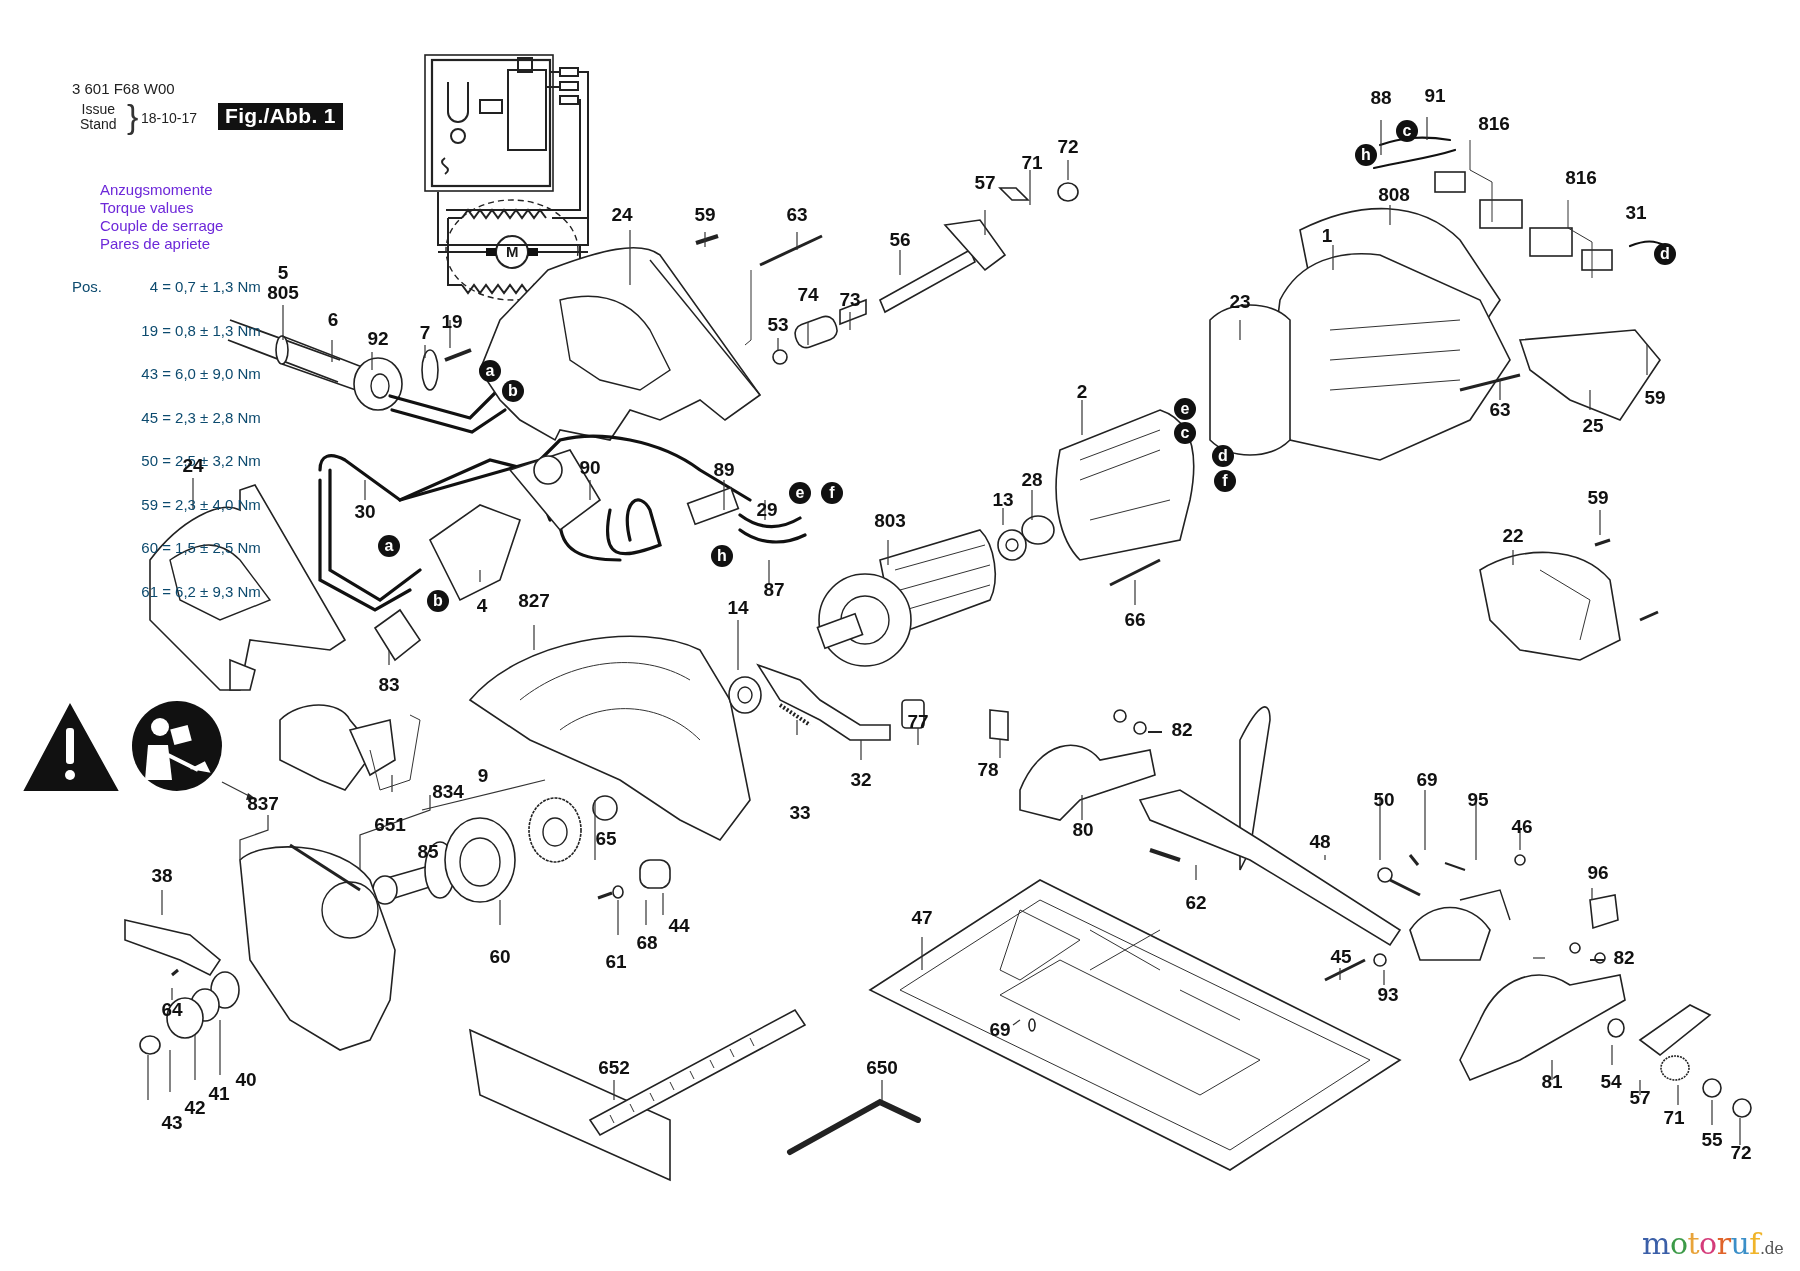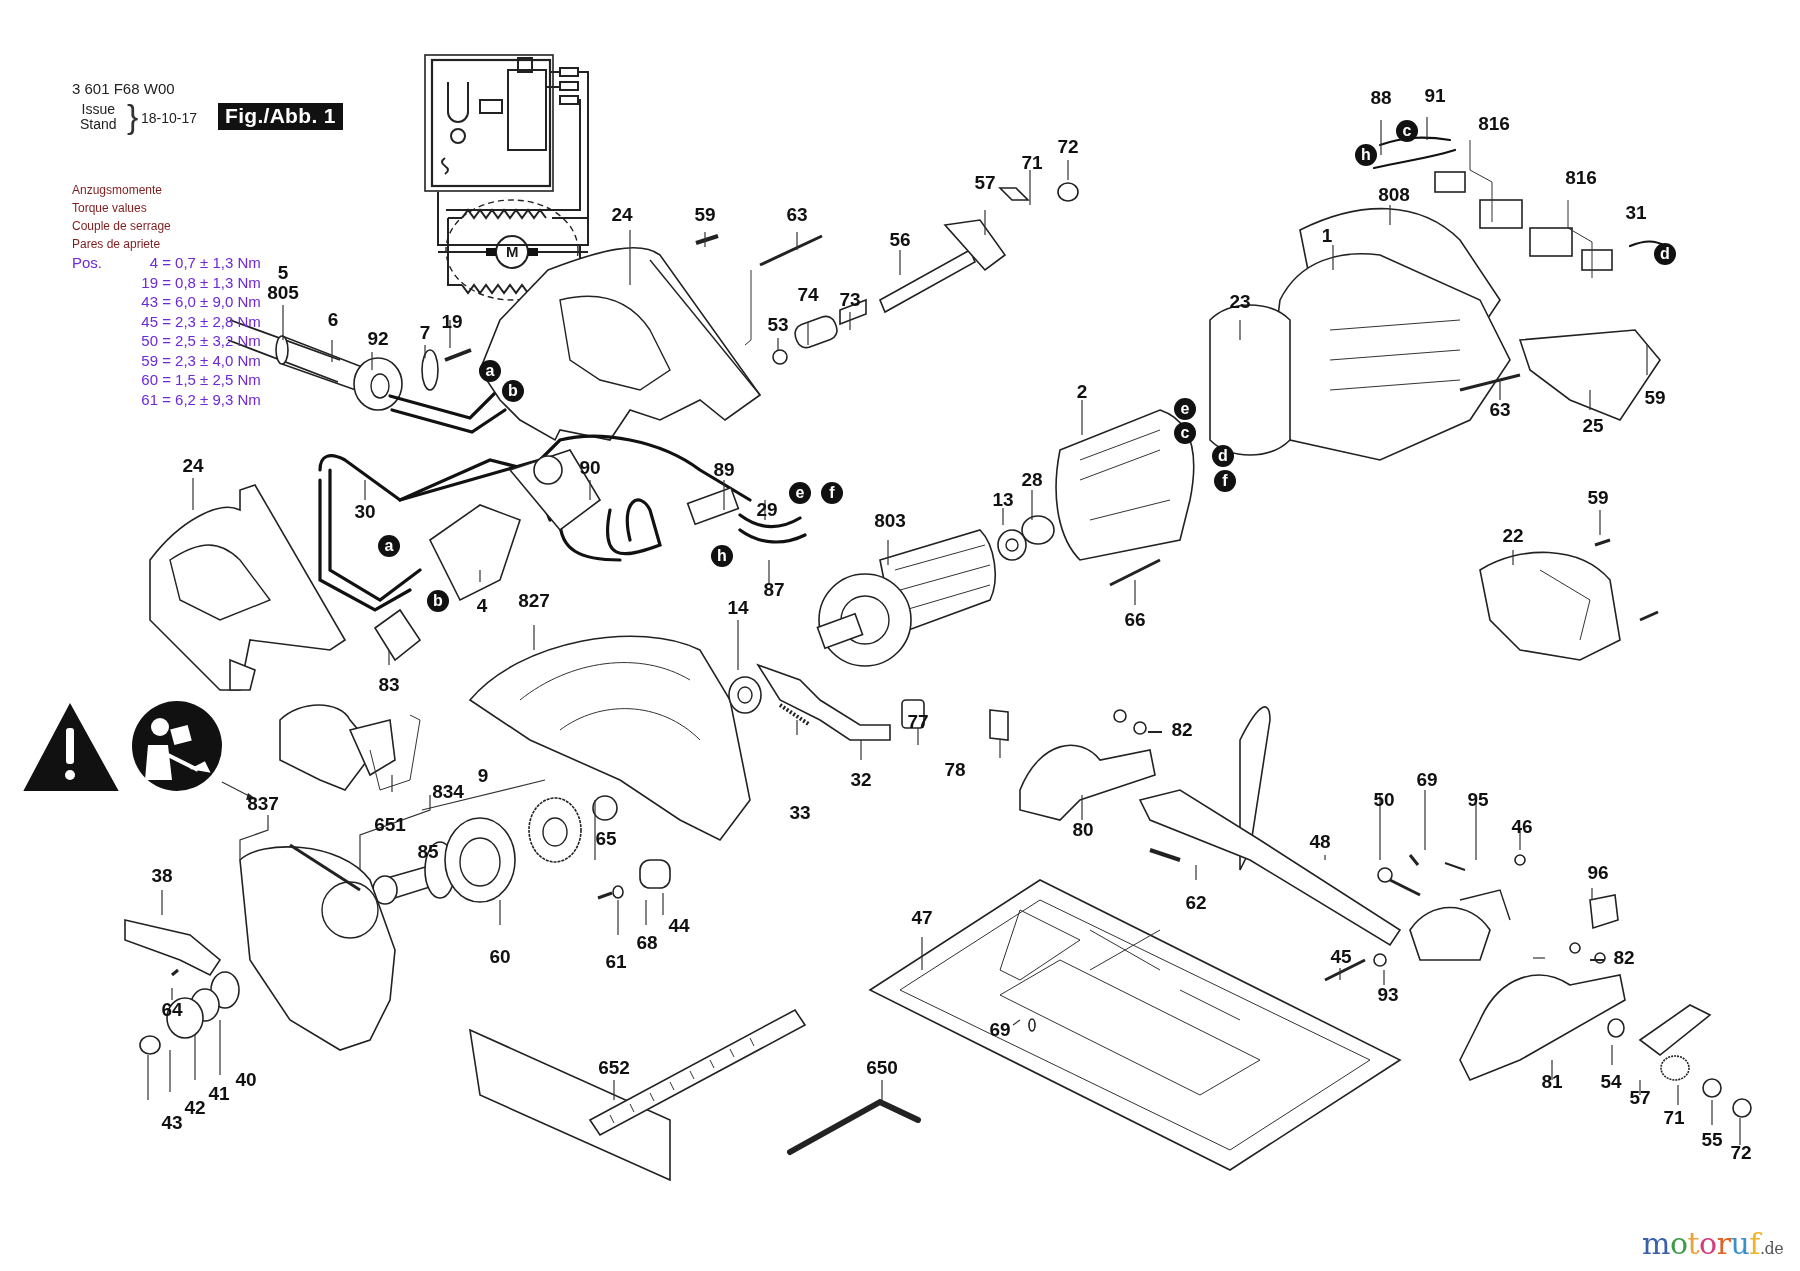--- a/index.html
+++ b/index.html
@@ -5,22 +5,22 @@
   html, body { margin: 0; padding: 0; background: #ffffff; }
   body { width: 1800px; height: 1271px; position: relative; overflow: hidden;
          font-family: "Liberation Sans", sans-serif; color: #1a1a1a; }
   #canvas { position: absolute; left: 0; top: 0; width: 1800px; height: 1271px; }
   .abs { position: absolute; }
   .hdr-text { font-size: 15px; color: #222; }
   .issue { font-size: 14px; line-height: 15px; text-align: center; color: #222; }
   .brace { font-size: 34px; line-height: 30px; color: #333; }
   .fig-badge { background: #111; color: #fff; font-weight: bold; font-size: 21px;
                padding: 1px 7px 2px 7px; letter-spacing: 0.3px; }
-  .torque-head { font-size: 12px; line-height: 18px; color: #7f1d1d; }
-  .torque-row { font-size: 15px; line-height: 19.5px; color: #6d28d9; white-space: pre; }
+  .torque-head { font-size: 15px; line-height: 18px; color: #6d28d9; margin-left: 28px; }
+  .torque-row { font-size: 15px; line-height: 19.5px; color: #0c4a6e; white-space: pre; margin-top: 24px; }
   .torque-row .pos-lbl { display: inline-block; width: 46px; }
   .torque-row .pos-num { display: inline-block; width: 40px; text-align: right; }
   .callout { position: absolute; font-weight: bold; font-size: 19px; color: #111;
              transform: translate(-50%, -50%); white-space: nowrap; }
   .conn { position: absolute; width: 22px; height: 22px; border-radius: 50%;
           background: #111; color: #fff; font-weight: bold; font-size: 16px;
           text-align: center; line-height: 21px; transform: translate(-50%, -50%); }
   .footer { font-size: 16px; line-height: 20.5px; color: #222; }
   .brand { font-family: "DejaVu Serif", serif; font-size: 30px; letter-spacing: -0.5px; }
   .brand .tld { font-size: 16px; color: #555; }
@@ -439,21 +439,21 @@
       <div class="callout" style="left: 500px; top: 957px;">60</div>
       <div class="callout" style="left: 263px; top: 804px;">837</div>
       <div class="callout" style="left: 162px; top: 876px;">38</div>
       <div class="callout" style="left: 172px; top: 1010px;">64</div>
       <div class="callout" style="left: 246px; top: 1080px;">40</div>
       <div class="callout" style="left: 219px; top: 1094px;">41</div>
       <div class="callout" style="left: 195px; top: 1108px;">42</div>
       <div class="callout" style="left: 172px; top: 1123px;">43</div>
       <div class="callout" style="left: 614px; top: 1068px;">652</div>
       <div class="callout" style="left: 882px; top: 1068px;">650</div>
-      <div class="callout" style="left: 955px; top: 770px;">78</div>
+      <div class="callout" style="left: 988px; top: 770px;">78</div>
       <div class="callout" style="left: 1182px; top: 730px;">82</div>
       <div class="callout" style="left: 1083px; top: 830px;">80</div>
       <div class="callout" style="left: 1196px; top: 903px;">62</div>
       <div class="callout" style="left: 1320px; top: 842px;">48</div>
       <div class="callout" style="left: 1384px; top: 800px;">50</div>
       <div class="callout" style="left: 1427px; top: 780px;">69</div>
       <div class="callout" style="left: 1478px; top: 800px;">95</div>
       <div class="callout" style="left: 1522px; top: 827px;">46</div>
       <div class="callout" style="left: 922px; top: 918px;">47</div>
       <div class="callout" style="left: 1000px; top: 1030px;">69</div>

